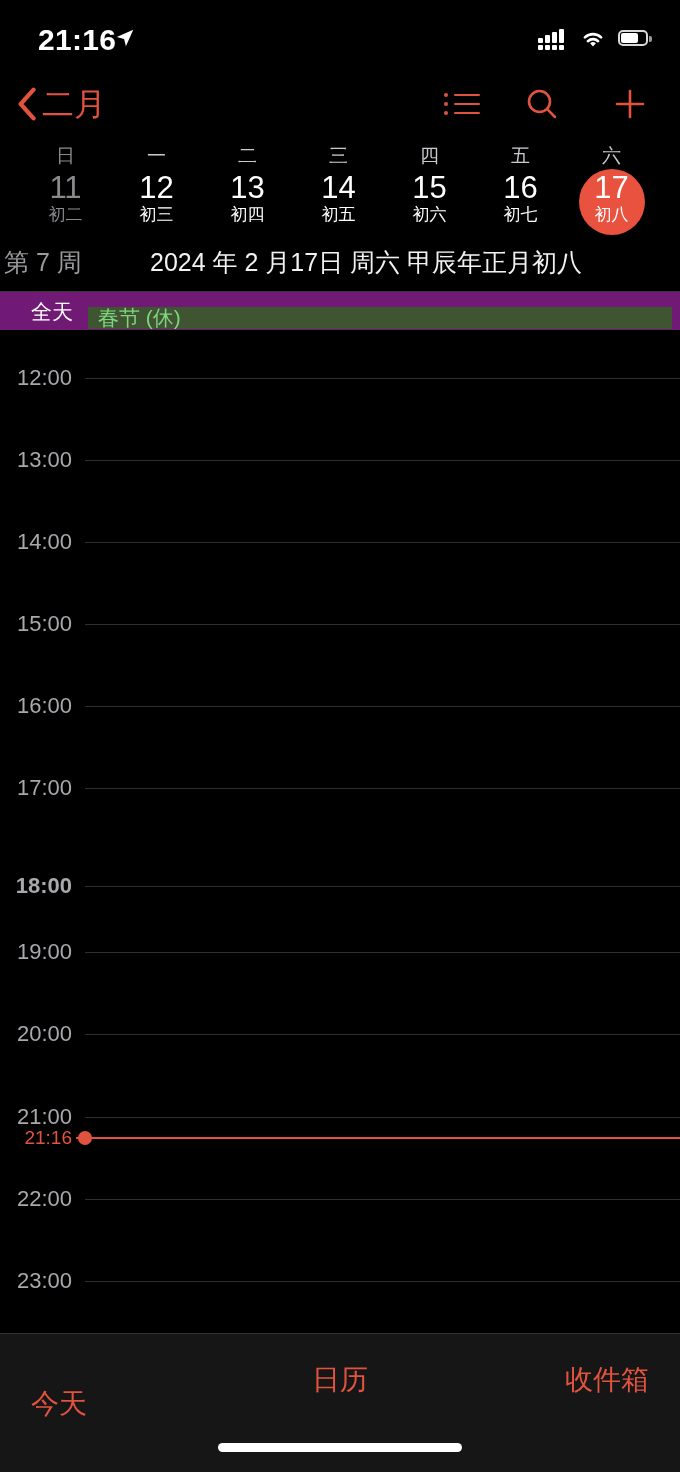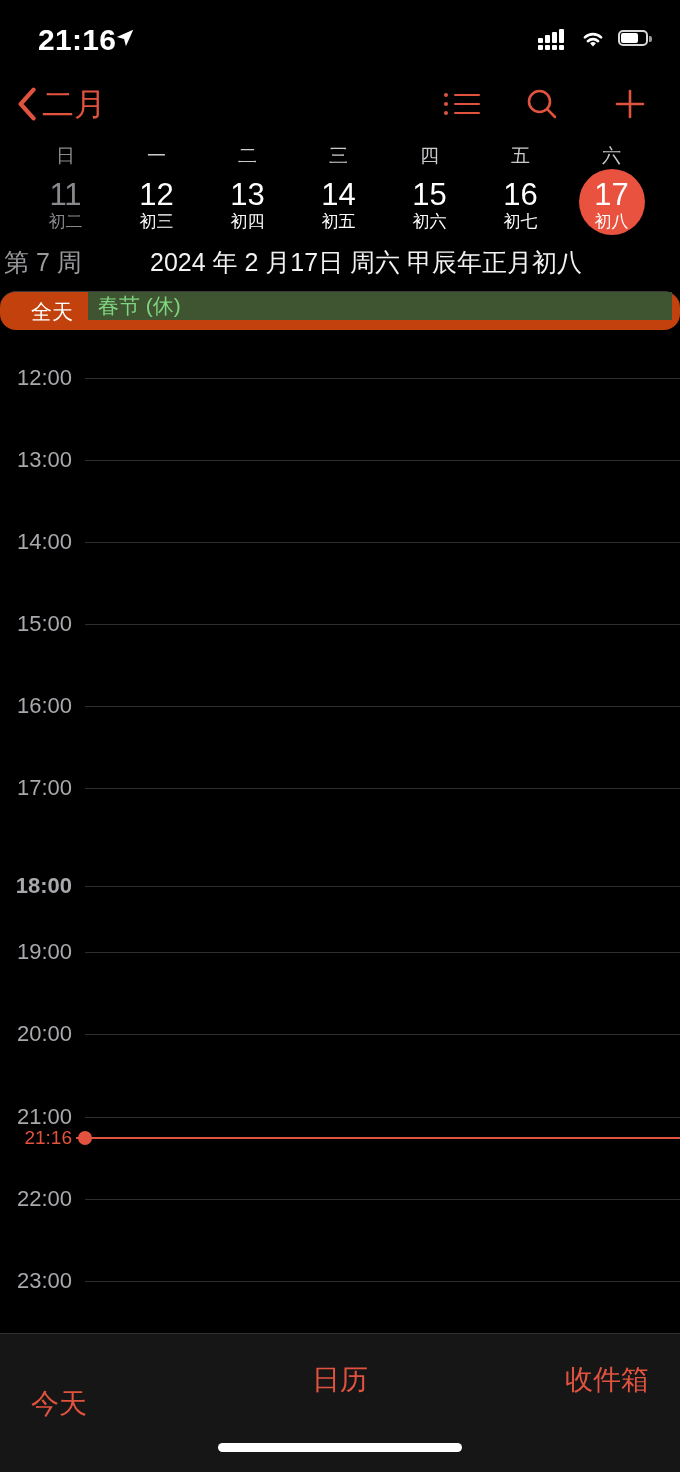--- a/index.html
+++ b/index.html
@@ -136,21 +136,21 @@
   .dow {
     font-size: 19px;
     color: #c9c9ce;
     line-height: 26px;
     margin-top: 5px;
   }
   .daynum {
     font-size: 31px;
     color: #ffffff;
     line-height: 36px;
-    margin-top: 8px;
+    margin-top: 1px;
     font-weight: 400;
   }
   .lunar {
     font-size: 17px;
     color: #ffffff;
     line-height: 22px;
     margin-top: -2px;
   }
   .day-col.dim .daynum, .day-col.dim .lunar { color: #8a8a8e; }
   .day-col.dim .dow { color: #8a8a8e; }
@@ -184,36 +184,35 @@
     color: #f2f2f2;
     line-height: 30px;
     white-space: nowrap;
   }
 
   
   #allday-row {
     position: absolute;
     left: 0; top: 291px;
     width: 680px; height: 39px;
-    background: #c2410c;
+    background: #701a75;
     border-top: 1px solid #3a3a3c;
     box-sizing: border-box;
-    border-radius: 16px;
   }
   #allday-label {
     position: absolute;
     left: 31px; top: 8px;
     font-size: 21px;
     color: #ffffff;
     line-height: 24px;
   }
   #allday-event {
     position: absolute;
-    left: 88px; top: 0px;
-    width: 584px; height: 28px;
+    left: 88px; top: 15px;
+    width: 584px; height: 22px;
     background: #3f5431;
     display: flex; align-items: center;
     cursor: pointer;
   }
   #allday-event-title {
     font-size: 21px;
     color: #7fd57f;
     padding-left: 10px;
     line-height: 24px;
   }

